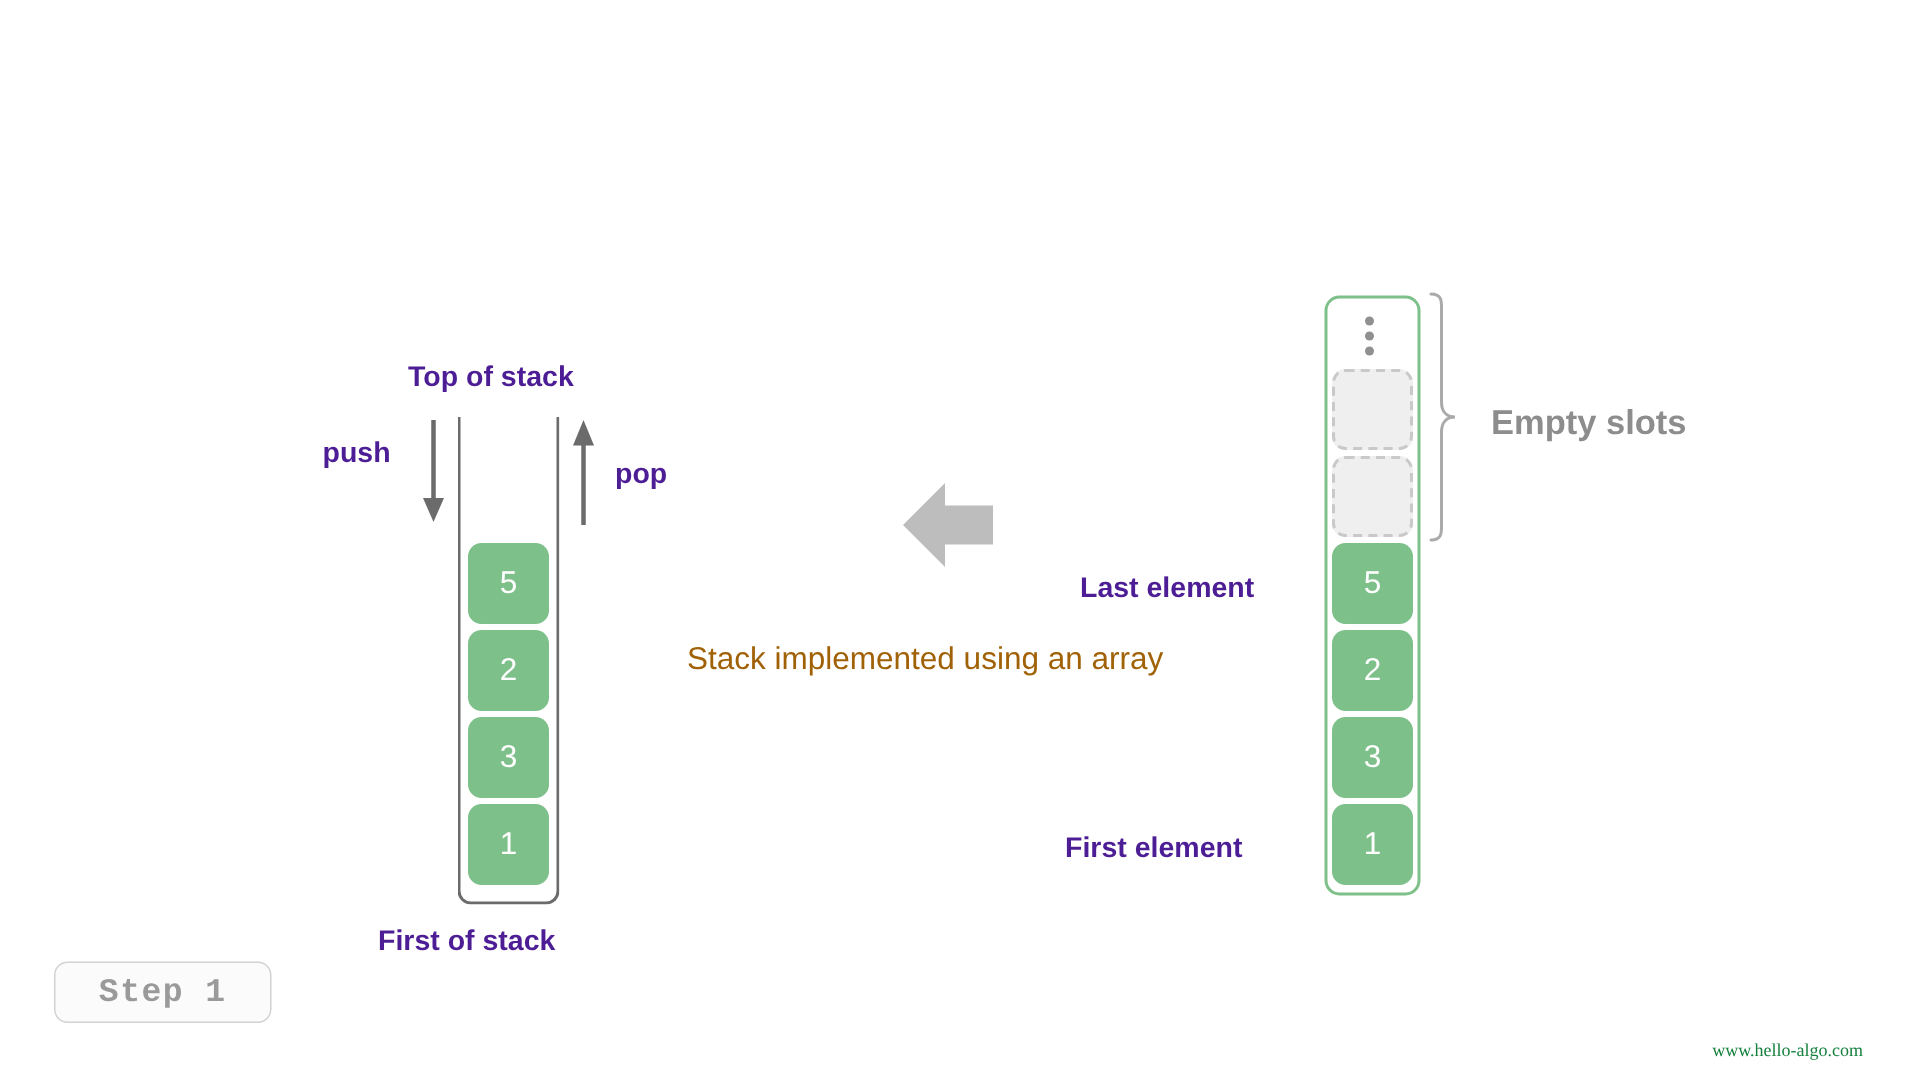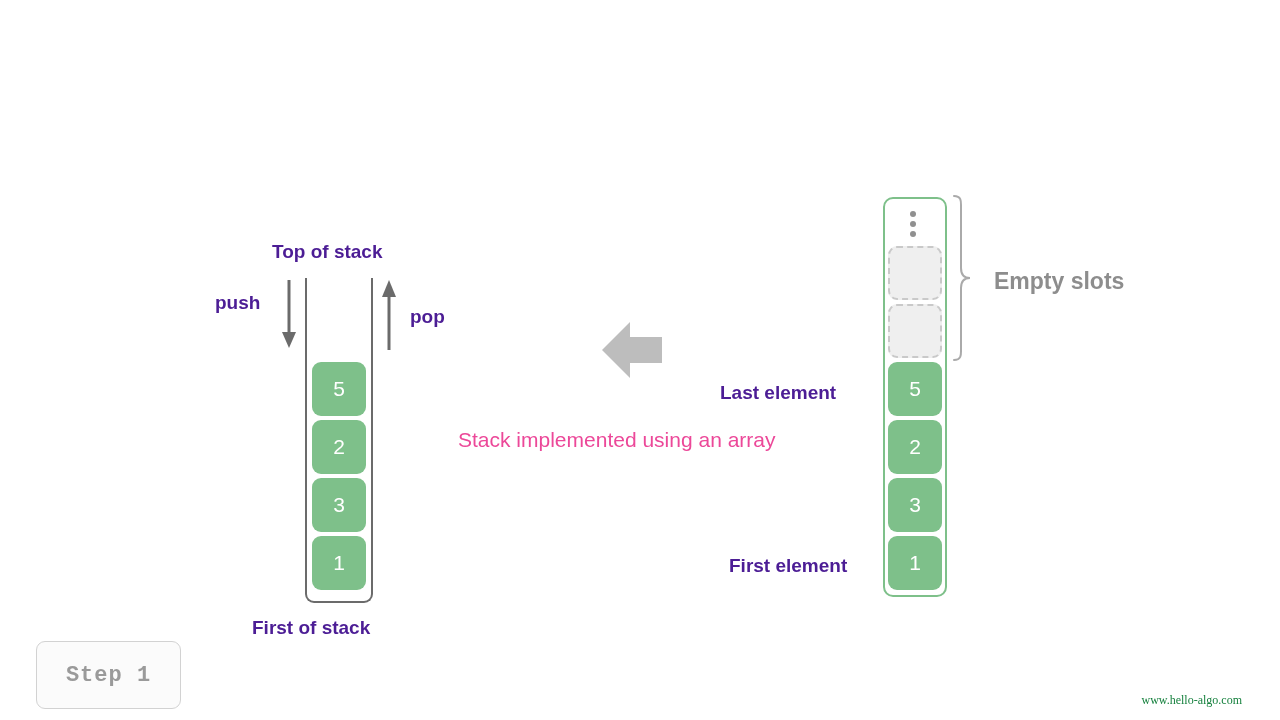--- a/index.html
+++ b/index.html
@@ -30,21 +30,21 @@
     font-weight: bold;
     font-size: 23px;
     color: #8d8d8d;
     white-space: nowrap;
   }
   .caption {
     position: absolute;
     font-family: "Liberation Sans", sans-serif;
     font-weight: normal;
     font-size: 21px;
-    color: #ec4899;
+    color: #a16207;
     white-space: nowrap;
   }
 
   
   #stack-container {
     position: absolute;
     left: 305px;
     top: 278px;
     width: 68px;
     height: 325px;
@@ -142,21 +142,21 @@
     left: 950px;
     top: 194px;
   }
 
   
   #step-badge {
     position: absolute;
     left: 36px;
     top: 641px;
     width: 145px;
-    height: 68px;
+    height: 41px;
     border: 1px solid #d2d2d2;
     border-radius: 9px;
     background: #fbfbfb;
     display: flex;
     align-items: center;
     justify-content: center;
     font-family: "Liberation Mono", monospace;
     font-size: 22px;
     font-weight: bold;
     color: #9a9a9a;
@@ -232,17 +232,17 @@
 </div>
 
 <svg id="brace" width="24" height="168" viewBox="0 0 24 168">
   <path d="M4,2 C12,2 11,8 11,14 L11,74 C11,80 14,84 20,84 C14,84 11,88 11,94 L11,154 C11,160 12,166 4,166" fill="none" stroke="#aaaaaa" stroke-width="2" stroke-linecap="round"></path>
 </svg>
 
 <div class="lbl-gray" style="left:994px; top:268px;">Empty slots</div>
 
 <div class="lbl-dark" style="left:720px; top:382px;">Last element</div>
 
-<div class="lbl-dark" style="left:710px; top:555px;margin-left:19px;">First element</div>
+<div class="lbl-dark" style="left:710px; top:555px;">First element</div>
 
 <div id="step-badge">Step 1</div>
 
 <div id="watermark">www.hello-algo.com</div>
 
 </body></html>

